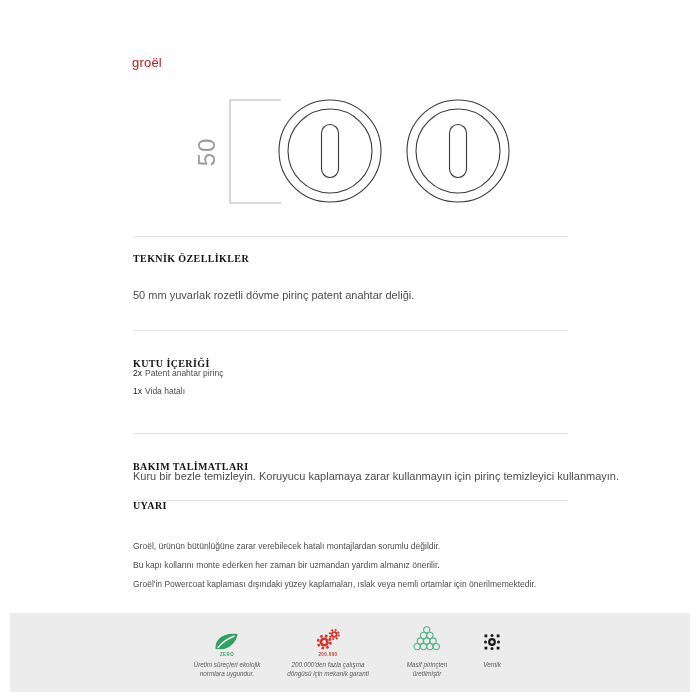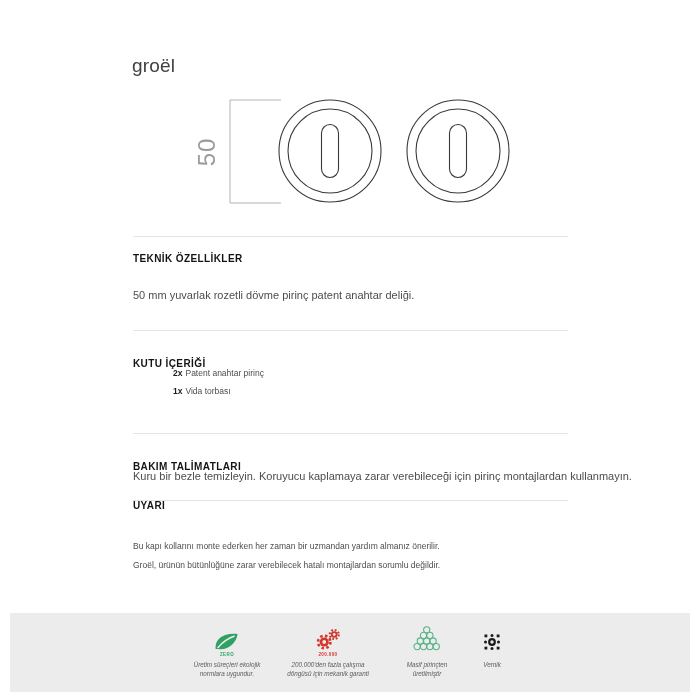--- a/index.html
+++ b/index.html
@@ -3,40 +3,40 @@
 <meta charset="utf-8">
 <style>
   * { margin:0; padding:0; box-sizing:border-box; }
   html,body { width:700px; height:700px; background:#ffffff; }
   body { font-family:"Liberation Sans", sans-serif; position:relative; overflow:hidden; color:#4d4d4d; }
 
   .abs { position:absolute; }
 
   .logo {
     left:132px; top:55px;
-    font-size:19px; font-weight:400; color:#404040; letter-spacing:0.2px;
+    font-size:13px; font-weight:400; color:#b91c1c; letter-spacing:0.2px;
   }
 
   .diagram { left:178px; top:88px; }
 
   .divider {
     left:133px; width:435px; height:1px; background:#e4e4e4;
   }
 
   .section-heading {
     left:133px;
     font-size:10px; font-weight:700; letter-spacing:0.4px;
-    color:#141414; text-transform:uppercase; white-space:nowrap;
+    color:#141414; text-transform:uppercase; white-space:nowrap;font-family:Liberation Serif, serif;
   }
   .body-text {
     left:133px; width:440px;
     font-size:11px; color:#4d4d4d; white-space:nowrap;
   }
   .box-item { left:133px; font-size:8.5px; color:#4d4d4d; white-space:nowrap; }
-  .box-item .qty { font-weight:700; color:#1c1c1c; margin-right:3px;margin-left:40px; }
+  .box-item .qty { font-weight:400; color:#1c1c1c; margin-right:3px; }
 
   .warn-lines { left:133px; top:541px; width:460px; }
   .warn-lines p { margin:0 0 7.5px 0; font-size:8.5px; line-height:11.5px; color:#4d4d4d; white-space:nowrap; }
 
   .footer {
     left:10px; top:613px; width:680px; height:79px;
     background:#ececec;
   }
   .badge {
     position:absolute; top:12px;
@@ -77,32 +77,33 @@
 <div class="abs divider" style="top:236px"></div>
 <div class="abs section-heading" style="top:253px">TEKNİK ÖZELLİKLER</div>
 <div class="abs body-text" style="top:289px">50 mm yuvarlak rozetli dövme pirinç patent anahtar deliği.</div>
 
 <div class="abs divider" style="top:330px"></div>
 <div class="abs section-heading" style="top:358px">KUTU İÇERİĞİ</div>
 <div class="abs box-item" style="top:368px">
   <span class="qty">2x</span><span>Patent anahtar pirinç</span>
 </div>
 <div class="abs box-item" style="top:386px">
-  <span class="qty">1x</span><span>Vida torbası</span>
+  <span class="qty">1x</span><span>Vida hatalı</span>
 </div>
 
 <div class="abs divider" style="top:433px"></div>
 <div class="abs section-heading" style="top:461px">BAKIM TALİMATLARI</div>
-<div class="abs body-text" style="top:470px">Kuru bir bezle temizleyin. Koruyucu kaplamaya zarar verebileceği için pirinç montajlardan kullanmayın.</div>
+<div class="abs body-text" style="top:470px">Kuru bir bezle temizleyin. Koruyucu kaplamaya zarar kullanmayın için pirinç temizleyici kullanmayın.</div>
 
 <div class="abs divider" style="top:500px"></div>
 <div class="abs section-heading" style="top:500px">UYARI</div>
 <div class="abs warn-lines">
+  <p>Groël, ürünün bütünlüğüne zarar verebilecek hatalı montajlardan sorumlu değildir.</p>
   <p>Bu kapı kollarını monte ederken her zaman bir uzmandan yardım almanız önerilir.</p>
-  <p>Groël, ürünün bütünlüğüne zarar verebilecek hatalı montajlardan sorumlu değildir.</p>
+  <p>Groël'in Powercoat kaplaması dışındaki yüzey kaplamaları, ıslak veya nemli ortamlar için önerilmemektedir.</p>
 </div>
 
 <div class="abs footer">
 
   <div class="badge" style="left:217px">
     <div class="badge-icon">
       <svg width="26" height="20" viewBox="0 0 26 20">
         <path d="M2,18 C1.5,9 8,1.5 24,3 C23,11 16,18.5 6.5,18.2 C4.8,18.1 3.2,18 2,18 Z" fill="#2fa263"></path>
         <path d="M4,17 C9,11 15,7 21,5" stroke="#ececec" stroke-width="1.4" fill="none"></path>
       </svg>

